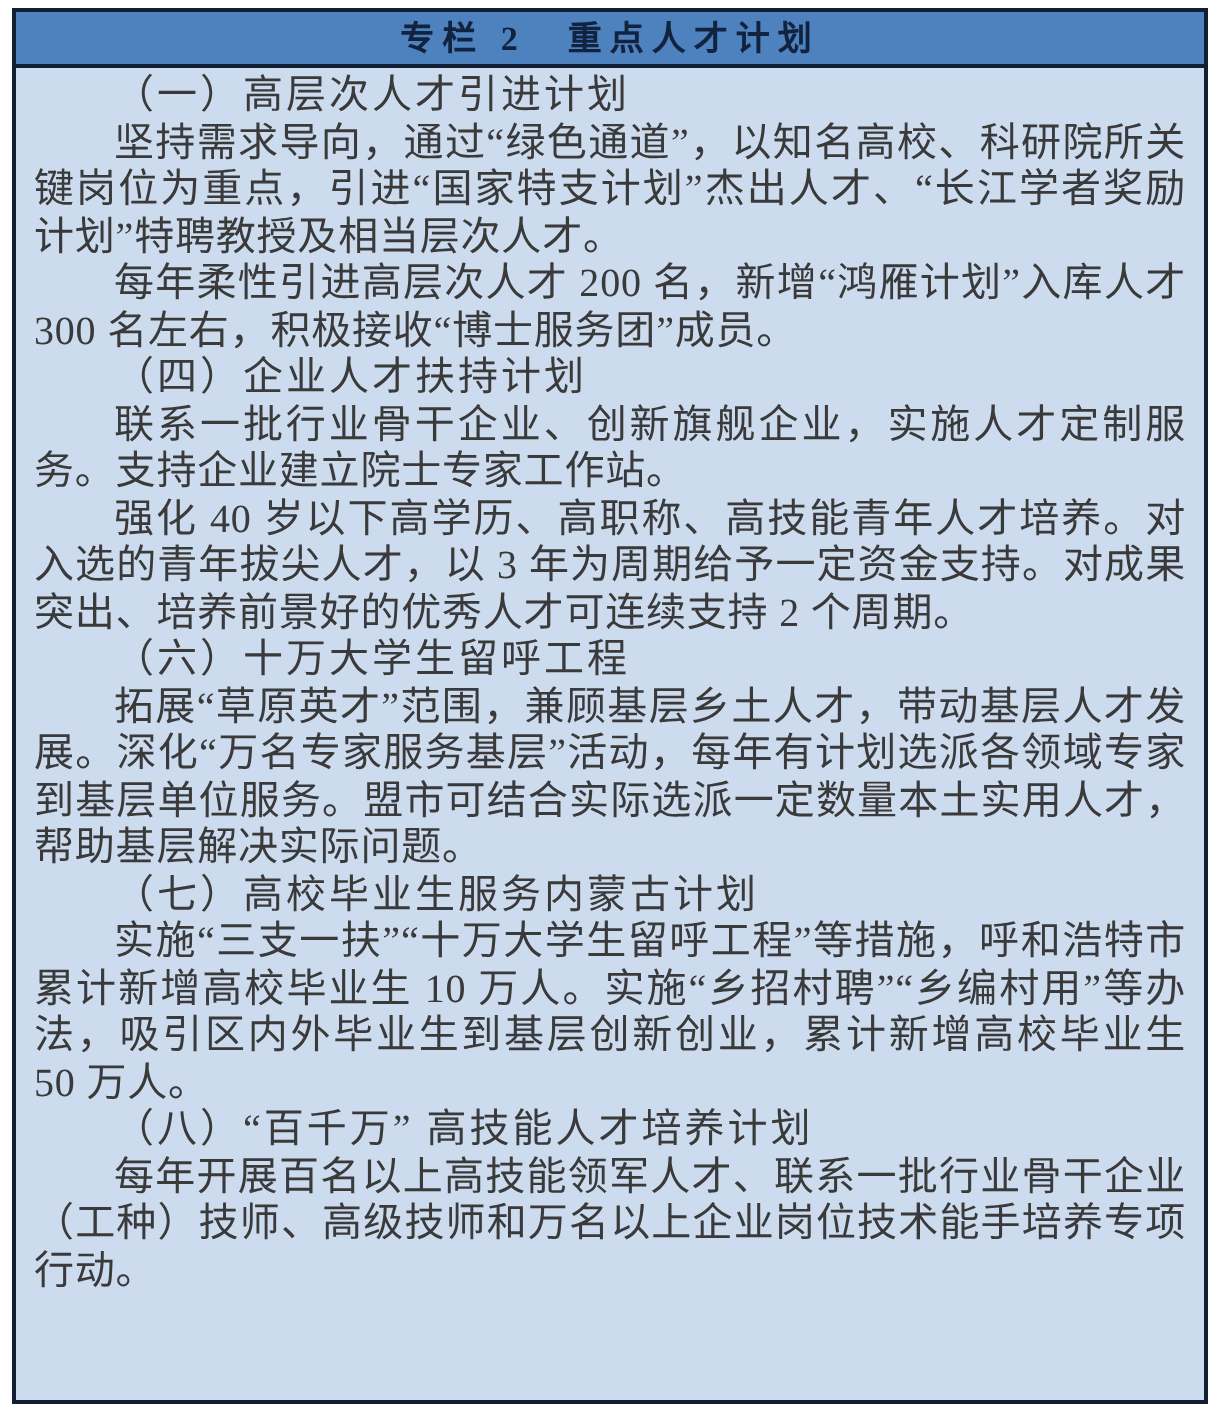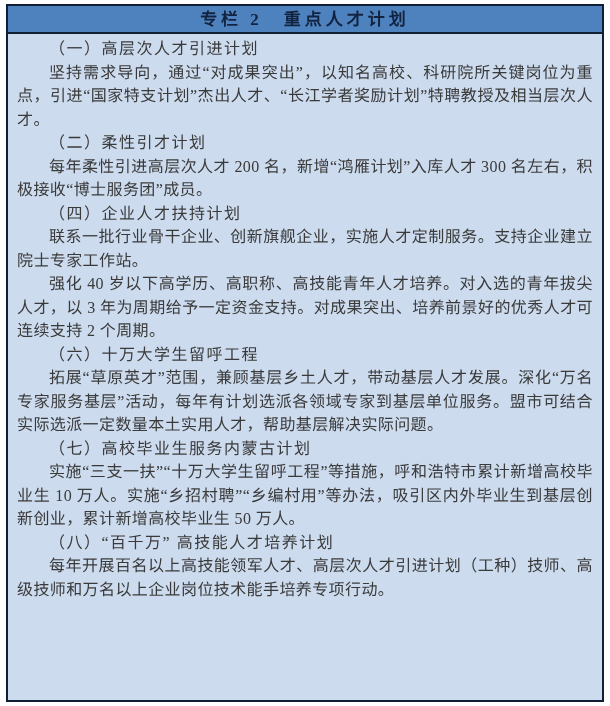--- a/index.html
+++ b/index.html
@@ -41,21 +41,21 @@
     text-align: center;
     font-size: 17px;
     font-weight: 600;
     letter-spacing: 4px;
   }
   .panel-body {
     flex: 1 1 auto;
     background: var(--body-bg);
     color: var(--body-text);
     padding: 3px 9px 2px 9px;
-    font-size: 16px;
+    font-size: 20px;
     line-height: 23.5px;
     text-align: justify;
     text-justify: inter-character;
     overflow: hidden;
   }
   .section-heading {
     text-indent: 2em;
     letter-spacing: 1.5px;
   }
   .section-text {
@@ -66,25 +66,24 @@
 </head>
 <body>
 
 <div class="page">
   <div class="panel">
     <div class="panel-header">专栏 2　重点人才计划</div>
     <div class="panel-body">
 
       <div class="section">
         <div class="section-heading">（一）高层次人才引进计划</div>
-        <p class="section-text">坚持需求导向，通过“对成果突出”，以知名高校、科研院所关键岗位为重点，引进“国家特支计划”杰出人才、“长江学者奖励计划”特聘教授及相当层次人才。</p>
+        <p class="section-text">坚持需求导向，通过“绿色通道”，以知名高校、科研院所关键岗位为重点，引进“国家特支计划”杰出人才、“长江学者奖励计划”特聘教授及相当层次人才。</p>
       </div>
 
       <div class="section">
-        <div class="section-heading">（二）柔性引才计划</div>
         <p class="section-text">每年柔性引进高层次人才 200 名，新增“鸿雁计划”入库人才 300 名左右，积极接收“博士服务团”成员。</p>
       </div>
 
 
       <div class="section">
         <div class="section-heading">（四）企业人才扶持计划</div>
         <p class="section-text">联系一批行业骨干企业、创新旗舰企业，实施人才定制服务。支持企业建立院士专家工作站。</p>
       </div>
 
       <div class="section">
@@ -96,18 +95,18 @@
         <p class="section-text">拓展“草原英才”范围，兼顾基层乡土人才，带动基层人才发展。深化“万名专家服务基层”活动，每年有计划选派各领域专家到基层单位服务。盟市可结合实际选派一定数量本土实用人才，帮助基层解决实际问题。</p>
       </div>
 
       <div class="section">
         <div class="section-heading">（七）高校毕业生服务内蒙古计划</div>
         <p class="section-text">实施“三支一扶”“十万大学生留呼工程”等措施，呼和浩特市累计新增高校毕业生 10 万人。实施“乡招村聘”“乡编村用”等办法，吸引区内外毕业生到基层创新创业，累计新增高校毕业生 50 万人。</p>
       </div>
 
       <div class="section">
         <div class="section-heading">（八）“百千万” 高技能人才培养计划</div>
-        <p class="section-text">每年开展百名以上高技能领军人才、高层次人才引进计划（工种）技师、高级技师和万名以上企业岗位技术能手培养专项行动。</p>
+        <p class="section-text">每年开展百名以上高技能领军人才、联系一批行业骨干企业（工种）技师、高级技师和万名以上企业岗位技术能手培养专项行动。</p>
       </div>
 
     </div>
   </div>
 </div>
 
 </body></html>

